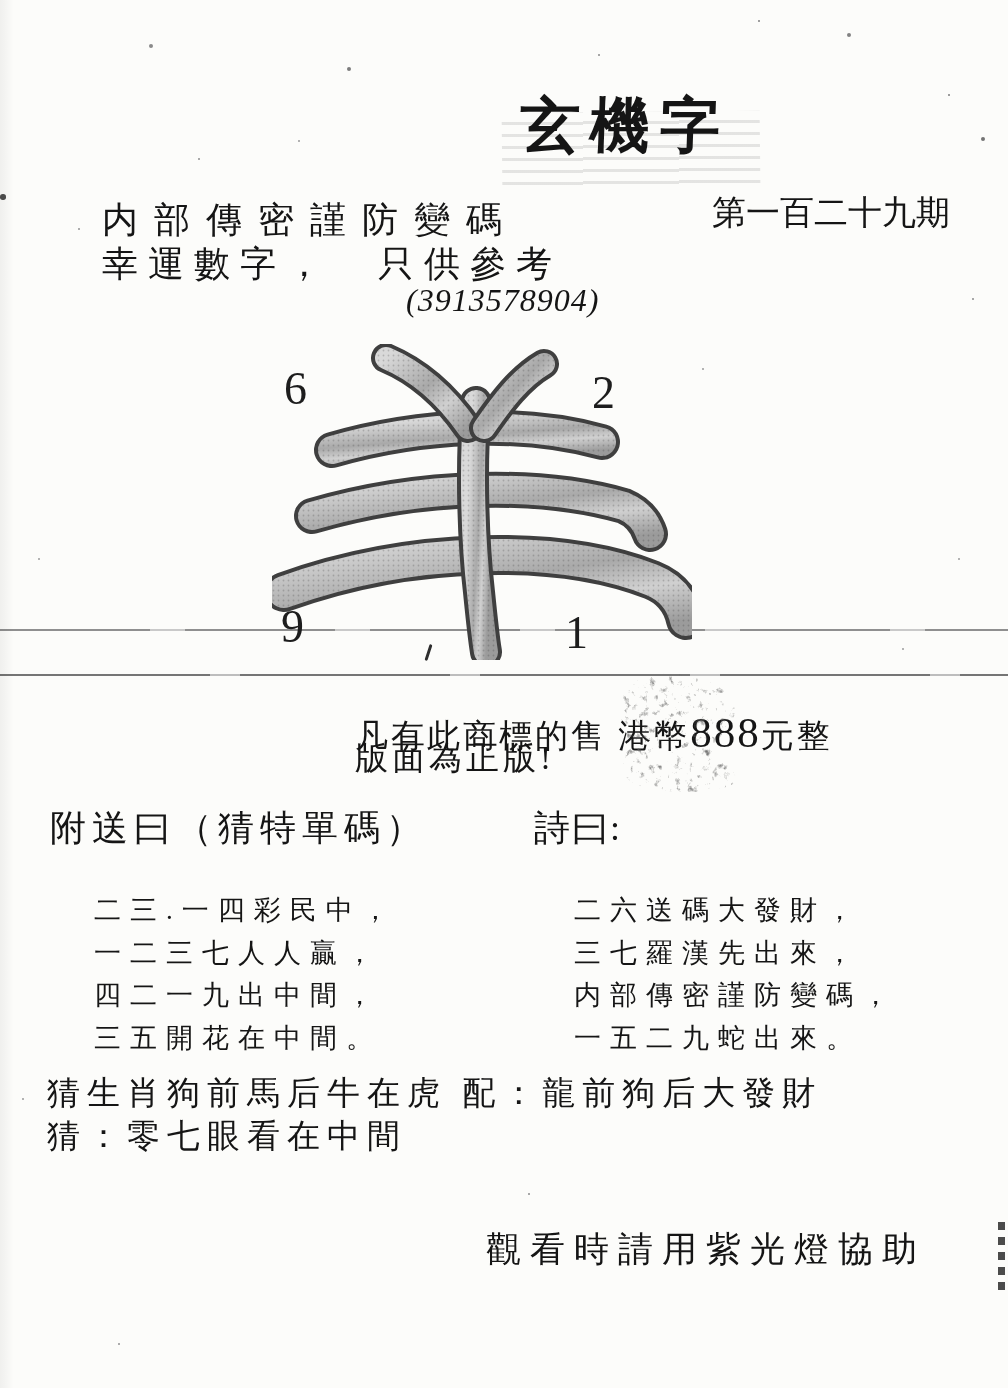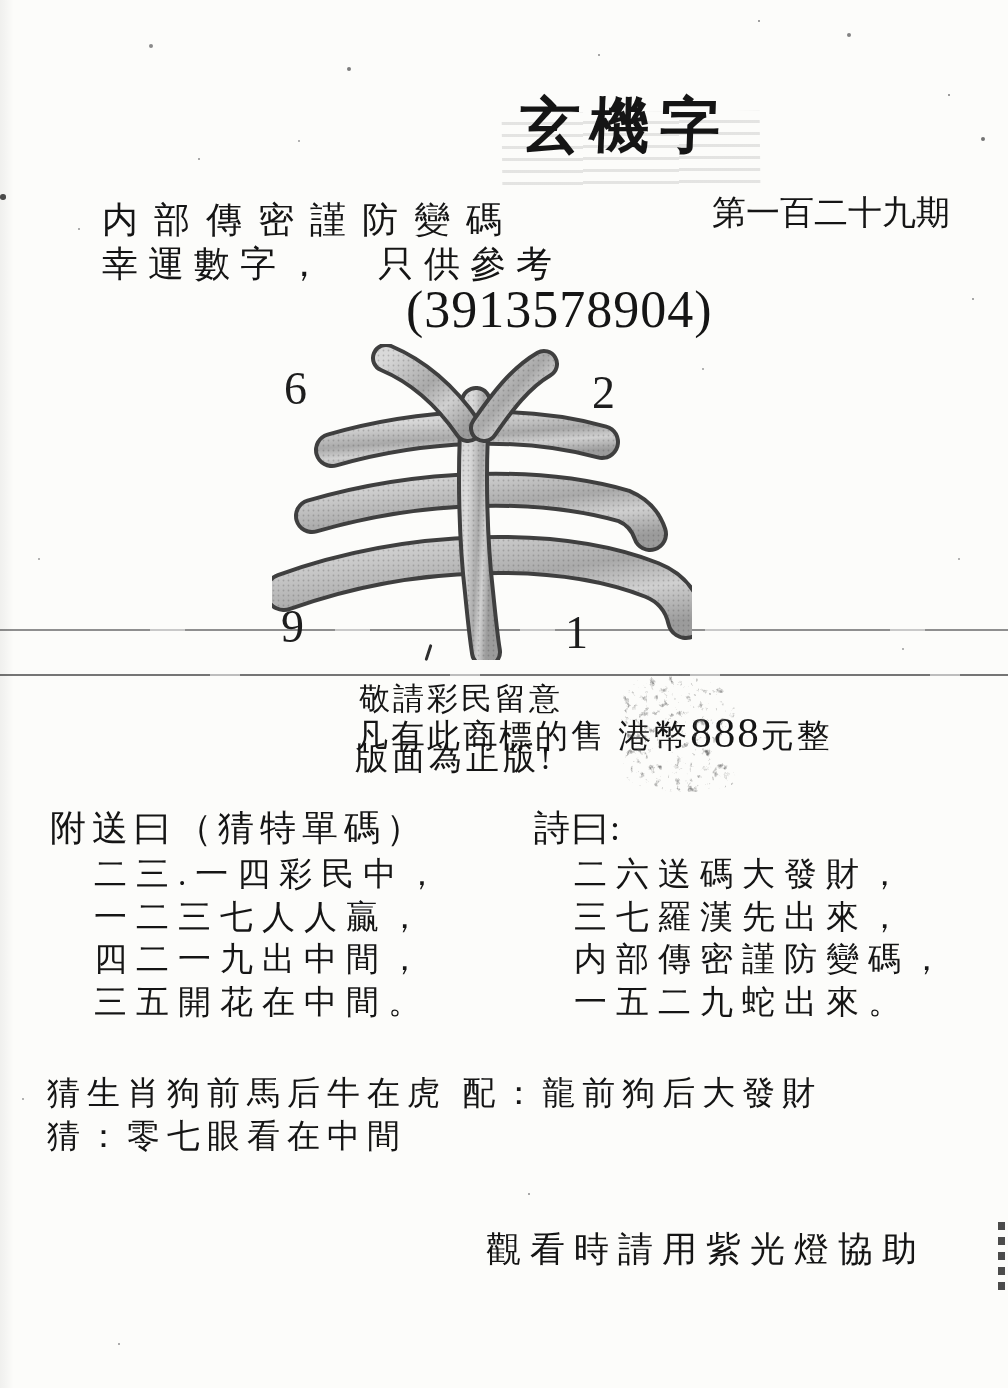--- a/index.html
+++ b/index.html
@@ -14,21 +14,21 @@
   
   .title{left:520px; top:96px; font-size:60px; font-weight:700; letter-spacing:10px;
          transform:skewX(-2deg); z-index:3;}
   .streaks{left:502px; top:112px; width:258px; height:74px; z-index:2;
     background:repeating-linear-gradient(180deg, transparent 0 9px, rgba(90,90,90,.20) 9px 12px);
     transform:rotate(-.6deg); opacity:.75;}
   .issue{left:712px; top:196px; font-size:34px; letter-spacing:0;}
 
   .hdr1{left:102px; top:202px; font-size:36px; letter-spacing:16px;}
   .hdr2{left:102px; top:246px; font-size:36px; letter-spacing:10px;}
-  .lucky{left:406px; top:284px; font-size:52px; letter-spacing:1px;}
+  .lucky{left:406px; top:284px; font-size:32px; letter-spacing:1px;font-style:italic;}
 
   
   .figure{left:272px; top:344px; width:420px; height:316px; z-index:1;}
   .cnum{font-size:46px; color:#1d1d1d; z-index:2;}
   .n6{left:284px; top:366px;} .n2{left:592px; top:370px;}
   .n9{left:281px; top:604px;} .n1{left:565px; top:610px;}
 
   .rule{left:0; width:1008px; height:2px;}
   .rule1{top:629px; background:repeating-linear-gradient(90deg,#8f8f8f 0 150px,#c9c9c9 150px 185px);}
   .rule2{top:674px; background:repeating-linear-gradient(90deg,#757575 0 210px,#bdbdbd 210px 240px);}
@@ -37,21 +37,21 @@
 
   
   .noticeL1{left:359px; top:683px; font-size:31px; letter-spacing:3px;}
   .noticeL2{left:355px; top:711px; font-size:33px; letter-spacing:3px;}
   .noticeL2 .amount{font-size:43px; letter-spacing:2px;}
   .noticeL3{left:355px; top:742px; font-size:33px; letter-spacing:4px;}
   .stamp{left:612px; top:672px; width:134px; height:122px; opacity:.93; z-index:4;}
 
   
   .bonusTitle{left:50px; top:810px; font-size:36px; letter-spacing:6px;}
-  .poem{line-height:42.5px; font-size:33px; letter-spacing:9px;}
+  .poem{line-height:42.5px; font-size:27px; letter-spacing:9px;margin-top:36px;}
   .bonusLines{left:94px; top:853px;}
   .verseTitle{left:534px; top:810px; font-size:36px; letter-spacing:2px;}
   .verseLines{left:574px; top:853px;}
 
   .zod1{left:47px; top:1077px; font-size:33px; letter-spacing:7px;text-align:center;}
   .zod2{left:47px; top:1120px; font-size:33px; letter-spacing:7px;}
   .footer{left:486px; top:1220px; font-size:35px; letter-spacing:9px;margin-top:12px;}
 
   
   .left-edge{left:0; top:0; width:14px; height:1388px;
@@ -125,21 +125,20 @@
         <path d="M212,84 C230,58 248,34 272,20" stroke="url(#gm)" stroke-width="22"></path>
         <path d="M212,84 C230,58 248,34 272,20" stroke="url(#ht)" stroke-width="22"></path>
       </g>
     </svg>
   </div>
 
   <div class="abs rule rule1"></div>
   <div class="abs tick"></div>
   <div class="abs rule rule2"></div>
 
-  <div class="abs noticeL1">敬請彩民留意</div>
   <div class="abs noticeL2"><span>凡有此商標的售 港幣</span><span class="amount">888</span><span>元整</span></div>
   <div class="abs noticeL3">版面為正版!</div>
 
   <div class="abs stamp">
     <svg width="134" height="122" viewBox="0 0 134 122" aria-hidden="true">
       <defs>
         <filter id="sn" x="-10%" y="-10%" width="120%" height="120%">
           <feTurbulence type="fractalNoise" baseFrequency="0.16 0.13" numOctaves="4" seed="11"></feTurbulence>
           <feColorMatrix type="matrix" values="0 0 0 0 0.10  0 0 0 0 0.10  0 0 0 0 0.10  -1.7 -1.7 -1.7 0 2.25"></feColorMatrix>
         </filter>

